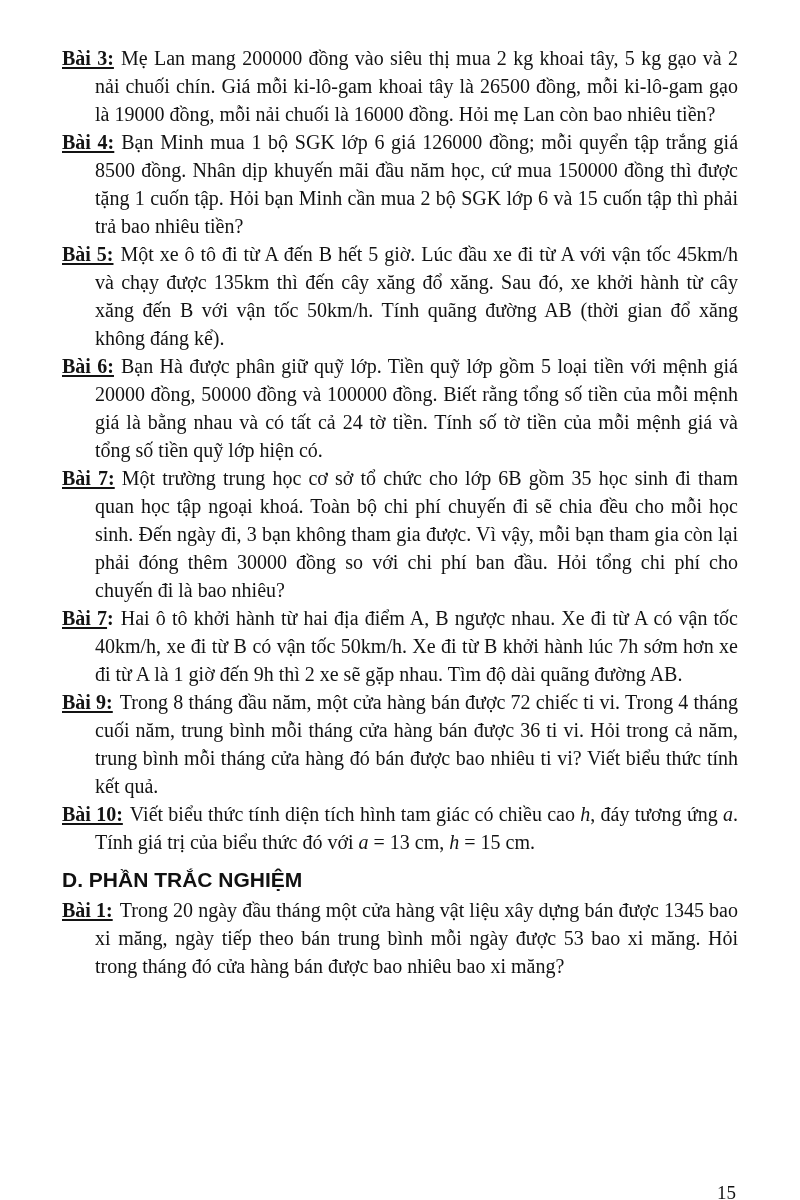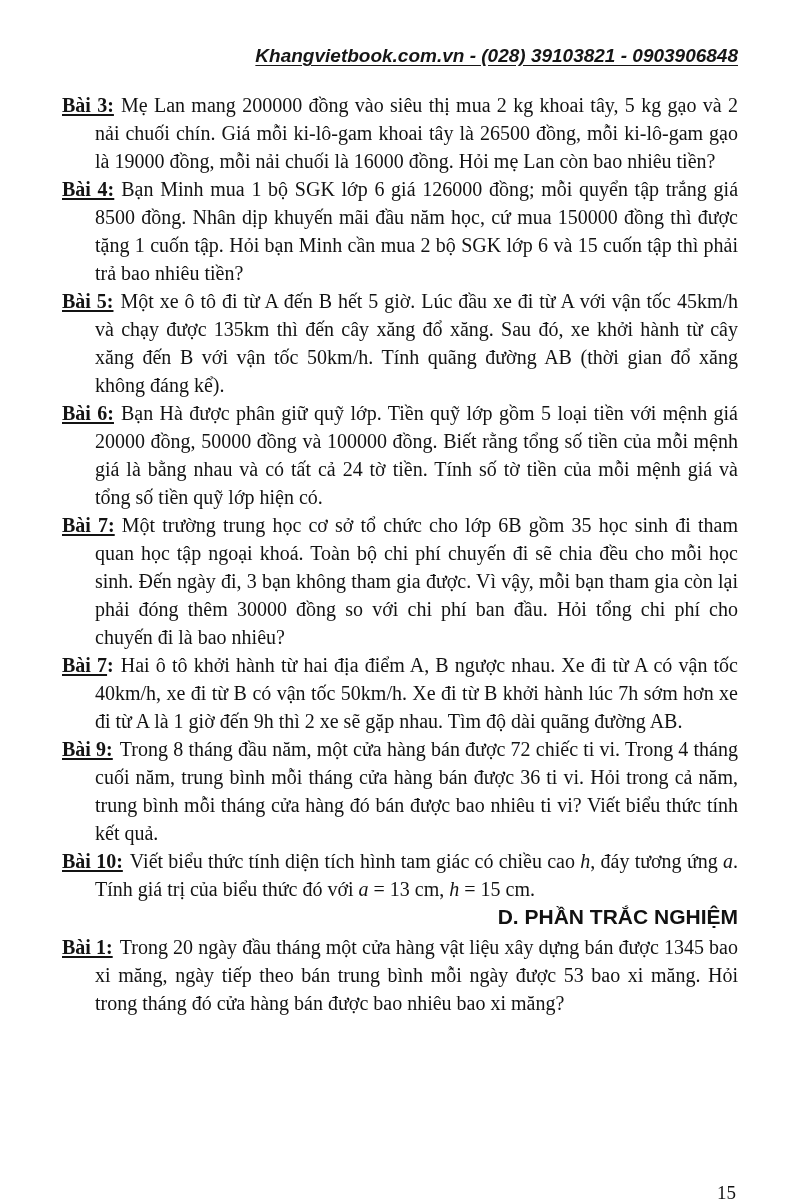--- a/index.html
+++ b/index.html
@@ -50,38 +50,37 @@
   }
   .sep { font-weight: bold; }
   .math-var {
     font-style: italic;
   }
   .section-heading {
     font-family: "Liberation Sans", sans-serif;
     font-weight: bold;
     font-size: 21px;
     line-height: 28px;
-    margin: 0 0 2px 0;
-    text-align: right;
+    margin: 10px 0 2px 0;
+    text-align: left;
     color: #111;
   }
   .page-number {
     position: absolute;
     top: 1182px;
     right: 64px;
     font-size: 19px;
     font-family: "Liberation Serif", serif;
     color: #131313;
   }
 </style>
 </head>
 <body>
 
 <div class="page">
-  <div class="header">Khangvietbook.com.vn - (028) 39103821 - 0903906848</div>
 
   <div class="body-text">
 
     <div>
   <p class="para"><span class="label-wrap"><span class="label">Bài 3:</span><span class="sep"></span></span><span><span>Mẹ Lan mang 200000 đồng vào siêu thị mua 2 kg khoai tây, 5 kg gạo và 2 nải chuối chín. Giá mỗi ki-lô-gam khoai tây là 26500 đồng, mỗi ki-lô-gam gạo là 19000 đồng, mỗi nải chuối là 16000 đồng. Hỏi mẹ Lan còn bao nhiêu tiền?</span></span></p>
 
   <p class="para"><span class="label-wrap"><span class="label">Bài 4:</span><span class="sep"></span></span><span><span>Bạn Minh mua 1 bộ SGK lớp 6 giá 126000 đồng; mỗi quyển tập trắng giá 8500 đồng. Nhân dịp khuyến mãi đầu năm học, cứ mua 150000 đồng thì được tặng 1 cuốn tập. Hỏi bạn Minh cần mua 2 bộ SGK lớp 6 và 15 cuốn tập thì phải trả bao nhiêu tiền?</span></span></p>
 
   <p class="para"><span class="label-wrap"><span class="label">Bài 5:</span><span class="sep"></span></span><span><span>Một xe ô tô đi từ A đến B hết 5 giờ. Lúc đầu xe đi từ A với vận tốc 45km/h và chạy được 135km thì đến cây xăng đổ xăng. Sau đó, xe khởi hành từ cây xăng đến B với vận tốc 50km/h. Tính quãng đường AB (thời gian đổ xăng không đáng kể).</span></span></p>
 

